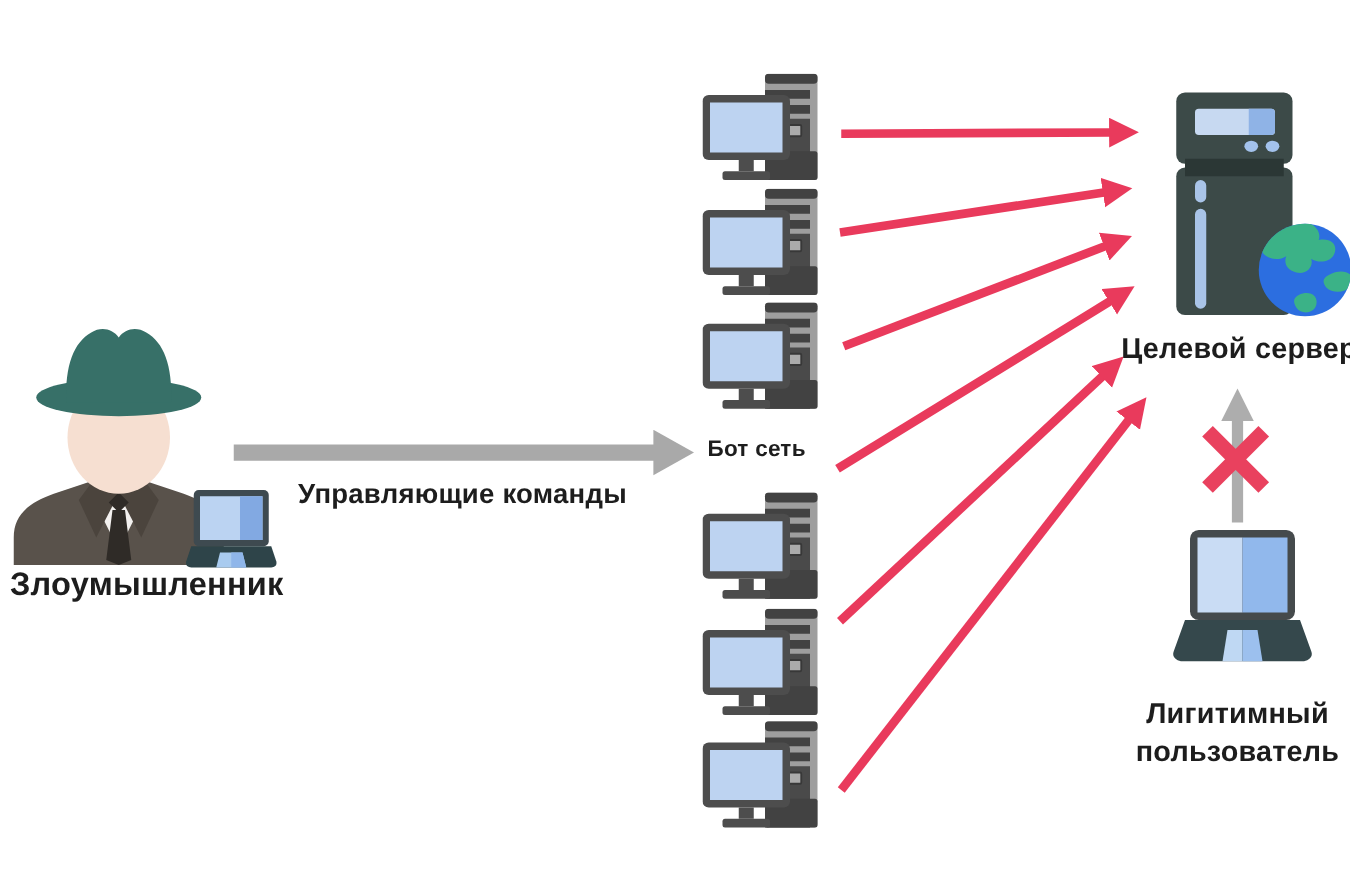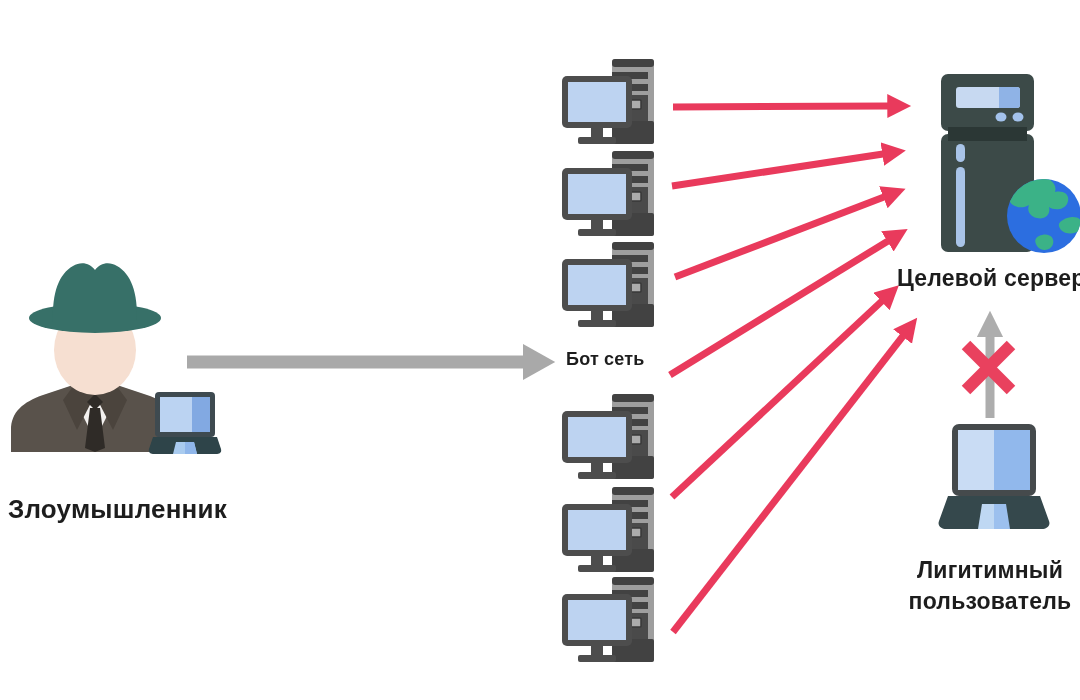--- a/index.html
+++ b/index.html
@@ -11,21 +11,21 @@
     font-family:"Liberation Sans", sans-serif;
   }
   .gfx{position:absolute;left:0;top:0;}
   .label{
     position:absolute;
     font-weight:700;
     color:#1d1d1d;
     letter-spacing:0.2px;
     white-space:nowrap;
   }
-  .label-attacker{left:8px;top:452px;font-size:26px;margin-top:42px;}
+  .label-attacker{left:8px;top:452px;font-size:26px;}
   .label-control{left:185px;top:382px;width:370px;text-align:center;font-size:22px;}
   .label-botnet{left:566px;top:349px;font-size:18px;}
   .label-target{left:897px;top:265px;width:185px;text-align:center;font-size:23px;}
   .label-legit{left:890px;top:555px;width:200px;text-align:center;font-size:23px;line-height:31px;}
 </style>
 </head>
 <body>
 
 <div class="canvas">
 
@@ -128,20 +128,21 @@
       <rect x="14" y="0" width="84" height="72" rx="7" fill="#454A4C"></rect>
       <rect x="20" y="6" width="36" height="60" fill="#C9DCF4"></rect>
       <rect x="56" y="6" width="36" height="60" fill="#91B8EC"></rect>
       <path d="M 10,72 L 102,72 L 111,97 C 113,102 108,105 104,105 L 8,105 C 4,105 -1,102 1,97 Z" fill="#35484C"></path>
       <path d="M 44,80 L 56,80 L 56,105 L 40,105 Z" fill="#BFD8F3"></path>
       <path d="M 56,80 L 68,80 L 72,105 L 56,105 Z" fill="#9CC0EE"></path>
     </g>
   </svg>
 
   <div class="label label-attacker">Злоумышленник</div>
+  <div class="label label-control">Управляющие команды</div>
   <div class="label label-botnet">Бот сеть</div>
   <div class="label label-target">Целевой сервер</div>
   <div class="label label-legit">
     <div>Лигитимный</div>
     <div>пользователь</div>
   </div>
 
 </div>
 
 </body></html>

